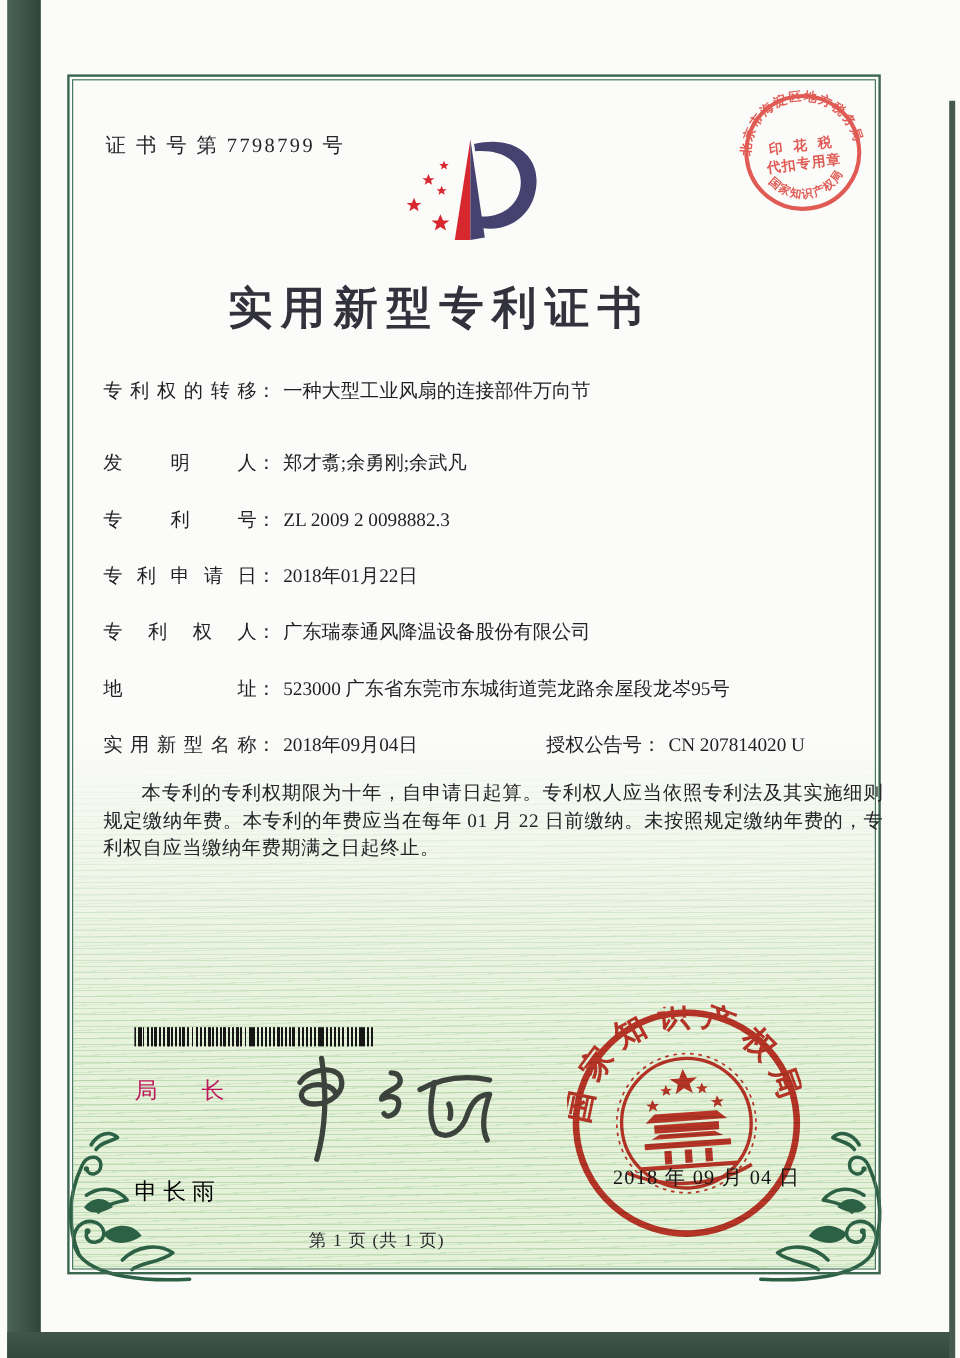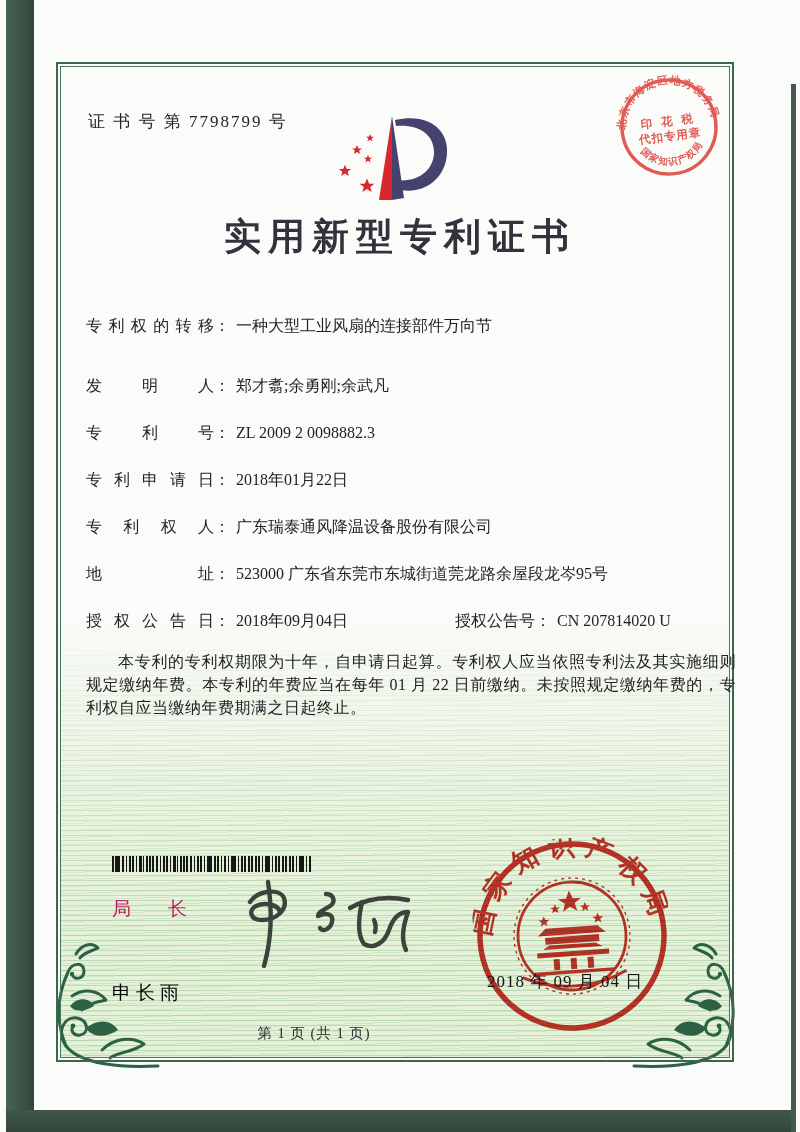--- a/index.html
+++ b/index.html
@@ -20,38 +20,38 @@
   
   .guilloche{left:61px;top:340px;width:668px;height:717px;z-index:1;
     background:linear-gradient(180deg,rgba(233,243,223,0) 0%,rgba(233,243,223,0) 38%,rgba(229,241,218,.75) 62%,#e5f1d9 82%);}
   .guilloche .waves{position:absolute;inset:0;
     background:repeating-linear-gradient(180deg,rgba(141,195,133,.45) 0 1px,rgba(141,195,133,0) 1px 5px),
                repeating-linear-gradient(178deg,rgba(141,195,133,.22) 0 1px,rgba(141,195,133,0) 1px 7px);
     -webkit-mask-image:linear-gradient(180deg,transparent 0%,transparent 40%,rgba(0,0,0,.55) 60%,#000 80%);
             mask-image:linear-gradient(180deg,transparent 0%,transparent 40%,rgba(0,0,0,.55) 60%,#000 80%);}
   .cert-no{left:88px;top:110px;font-size:17px;letter-spacing:2px;z-index:6;}
   .logo{left:335px;top:112px;z-index:6;}
-  .title{left:0;top:212px;width:800px;text-align:center;font-size:37px;font-weight:bold;
+  .title{left:0;top:232px;width:732px;text-align:center;font-size:37px;font-weight:bold;
          letter-spacing:7px;color:#32323c;z-index:6;}
   .row{white-space:nowrap;font-size:16px;z-index:6;color:#1f1f24;}
   .flabel{display:inline-block;width:128px;text-align:justify;text-align-last:justify;}
   .fvalue{margin-left:6px;}
   .body-text{left:86px;top:650px;width:650px;font-size:16px;line-height:23px;
              letter-spacing:.5px;text-align:justify;z-index:6;color:#222227;}
   .body-text p{margin:0;text-indent:2em;}
   .barcode{left:112px;top:856px;width:200px;height:16px;z-index:6;
     background-image:repeating-linear-gradient(90deg,#161616 0 1.6px,transparent 1.6px 3.4px),
                      repeating-linear-gradient(90deg,transparent 0 5px,#161616 5px 6.6px,transparent 6.6px 11.5px);}
   .signer-title{left:112px;top:896px;font-size:19px;letter-spacing:9px;z-index:6;color:#be185d;}
   .signer-name{left:112px;top:980px;font-size:19px;letter-spacing:5px;z-index:6;color:#000000;}
   .signature{left:222px;top:868px;z-index:6;}
   .stamp-top{left:604px;top:62px;z-index:7;mix-blend-mode:multiply;opacity:.88;transform:rotate(-7deg);}
   .seal-bottom{left:474px;top:838px;z-index:7;mix-blend-mode:multiply;opacity:.93;transform:rotate(-4deg);}
   .seal-date{left:487px;top:970px;width:180px;font-size:17px;letter-spacing:1px;
-             color:#151515;z-index:8;white-space:nowrap;}
+             color:#151515;z-index:8;white-space:nowrap;text-align:right;}
   .flourish{z-index:3;}
   .footer{left:0;top:1024px;width:628px;text-align:center;font-size:14.5px;
           letter-spacing:1px;z-index:6;color:#2a2a2e;}
 </style>
 </head>
 <body>
 
 <svg width="0" height="0" style="position:absolute" aria-hidden="true">
   <defs>
     <path id="st" d="M0,-10 L2.94,-3.09 L10,-3.09 L4.3,1.18 L6.2,8.09 L0,4.1 L-6.2,8.09 L-4.3,1.18 L-10,-3.09 L-2.94,-3.09 Z"></path>
@@ -122,21 +122,21 @@
 </svg>
 
 <div class="abs title">实用新型专利证书</div>
 
 <div class="abs row" style="left:86px;top:316px"><span class="flabel">专利权的转移</span><span>：</span><span class="fvalue">一种大型工业风扇的连接部件万向节</span></div>
 <div class="abs row" style="left:86px;top:376px"><span class="flabel">发明人</span><span>：</span><span class="fvalue">郑才翥;余勇刚;余武凡</span></div>
 <div class="abs row" style="left:86px;top:423px"><span class="flabel">专利号</span><span>：</span><span class="fvalue">ZL 2009 2 0098882.3</span></div>
 <div class="abs row" style="left:86px;top:470px"><span class="flabel">专利申请日</span><span>：</span><span class="fvalue">2018年01月22日</span></div>
 <div class="abs row" style="left:86px;top:517px"><span class="flabel">专利权人</span><span>：</span><span class="fvalue">广东瑞泰通风降温设备股份有限公司</span></div>
 <div class="abs row" style="left:86px;top:564px"><span class="flabel">地址</span><span>：</span><span class="fvalue">523000 广东省东莞市东城街道莞龙路余屋段龙岑95号</span></div>
-<div class="abs row" style="left:86px;top:611px"><span class="flabel">授权公告日</span><span>：</span><span class="fvalue">2018年09月04日</span></div>
+<div class="abs row" style="left:86px;top:611px"><span class="flabel">实用新型名称</span><span>：</span><span class="fvalue">2018年09月04日</span></div>
 <div class="abs row" style="left:455px;top:611px"><span>授权公告号</span><span>：</span><span class="fvalue">CN 207814020 U</span></div>
 
 <div class="abs body-text">
   <p>本专利的专利权期限为十年，自申请日起算。专利权人应当依照专利法及其实施细则规定缴纳年费。本专利的年费应当在每年 01 月 22 日前缴纳。未按照规定缴纳年费的，专利权自应当缴纳年费期满之日起终止。</p>
 </div>
 
 <div class="abs barcode"></div>
 
 <div class="abs signer-title">局　长</div>
 <div class="abs signer-name">申长雨</div>

